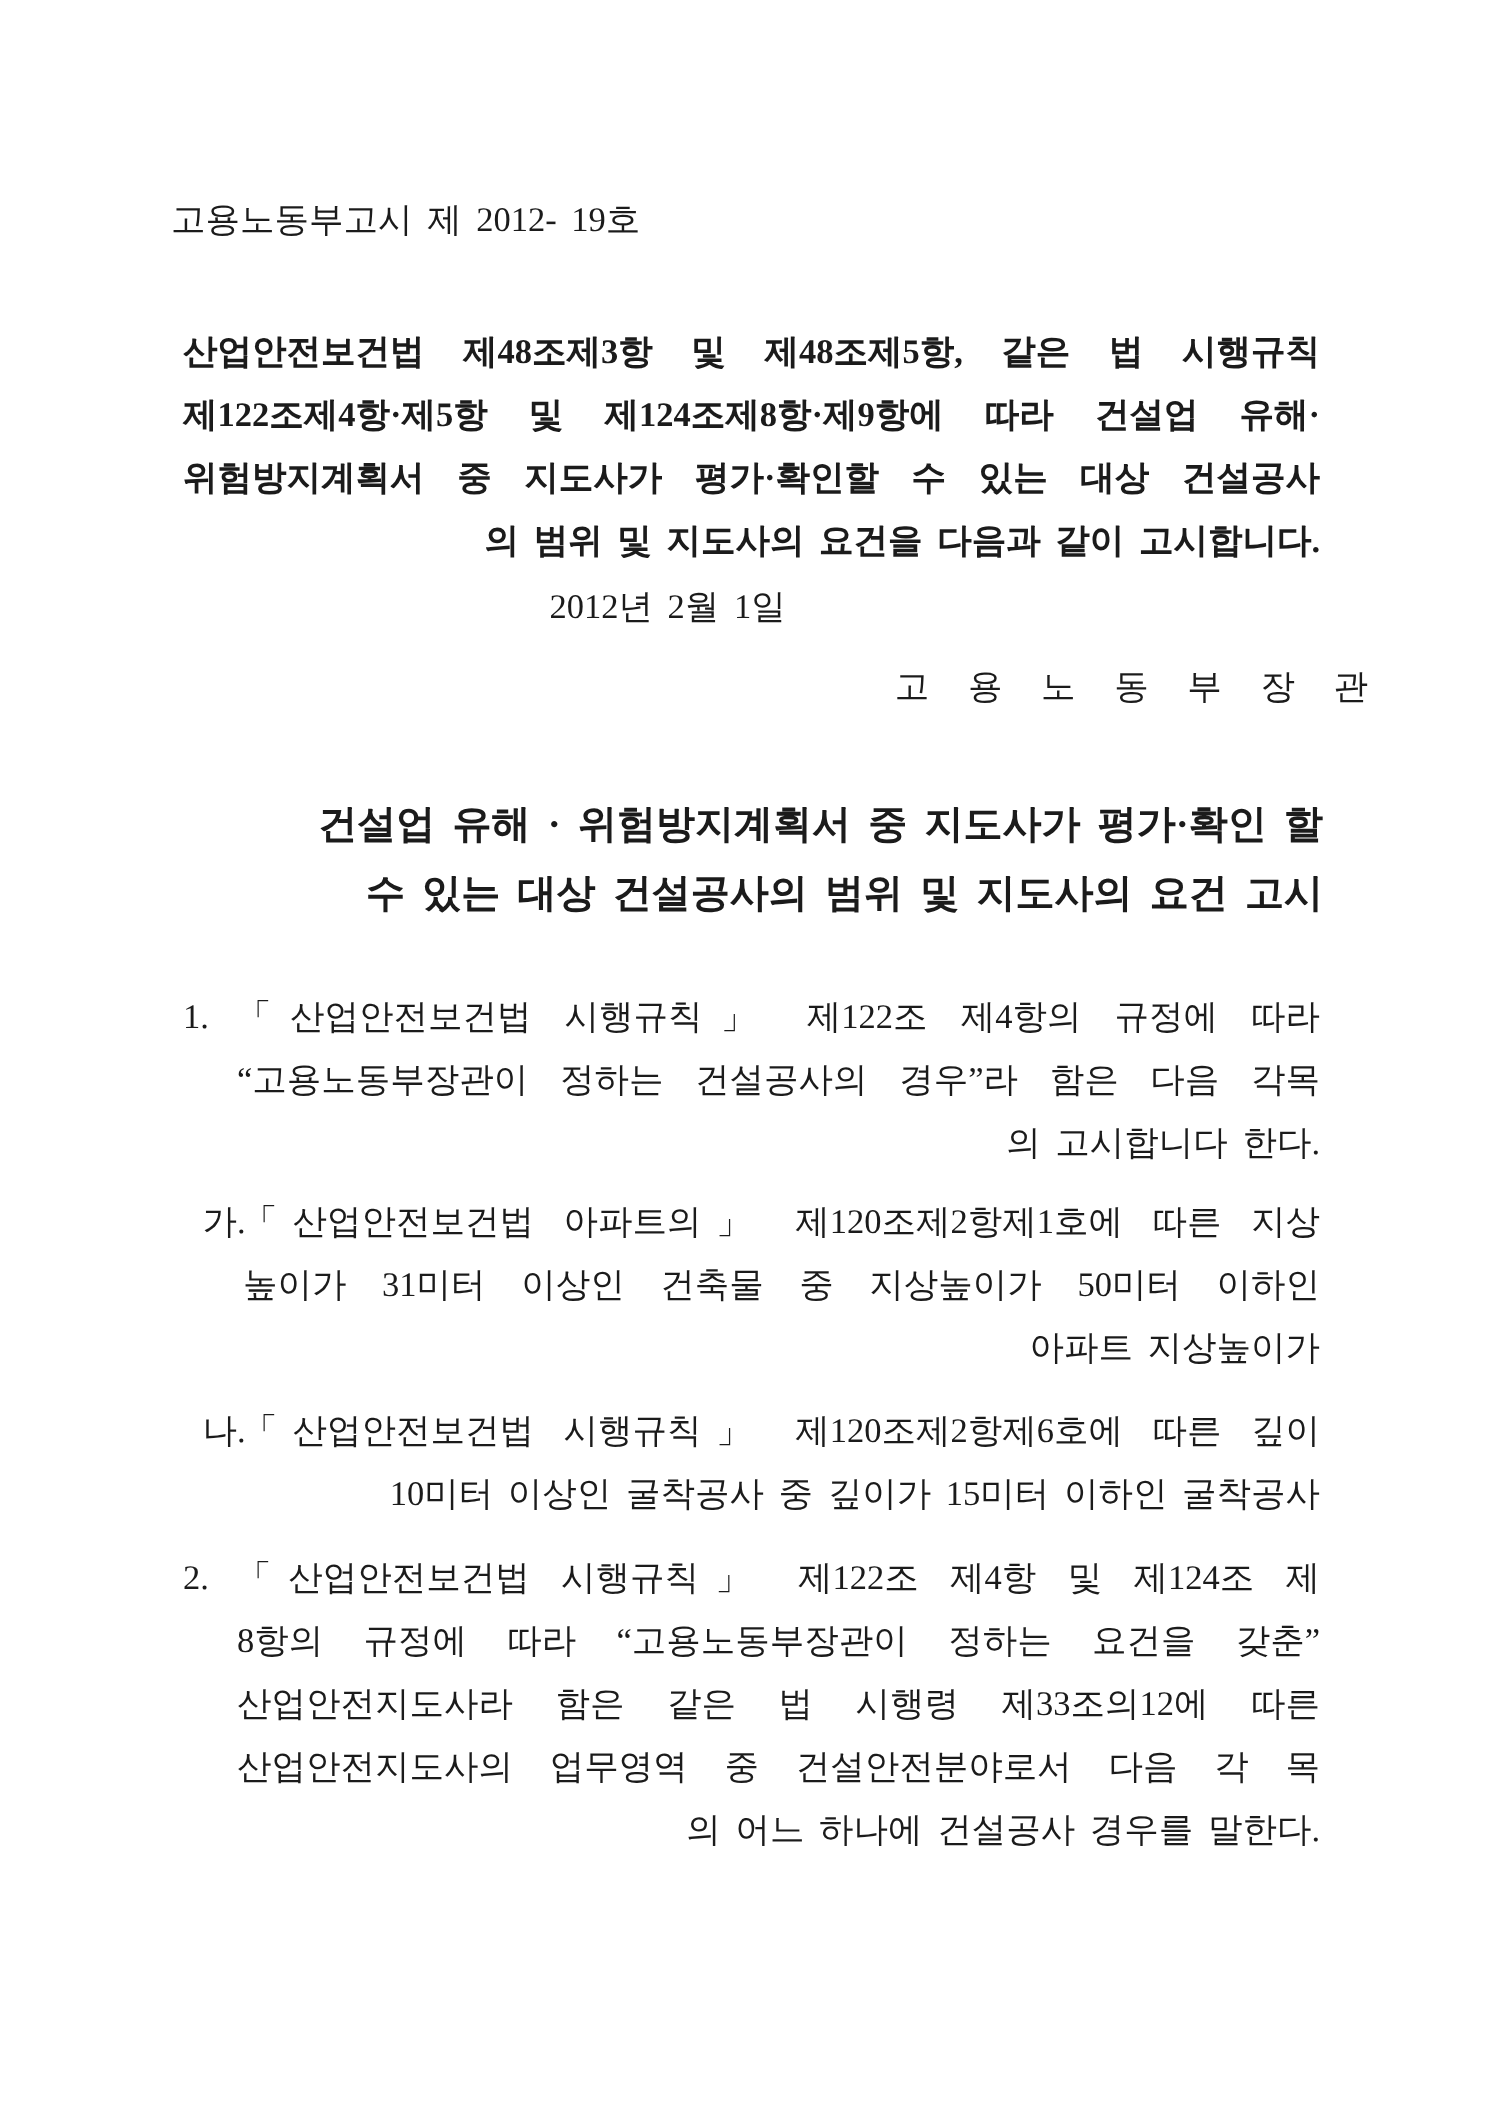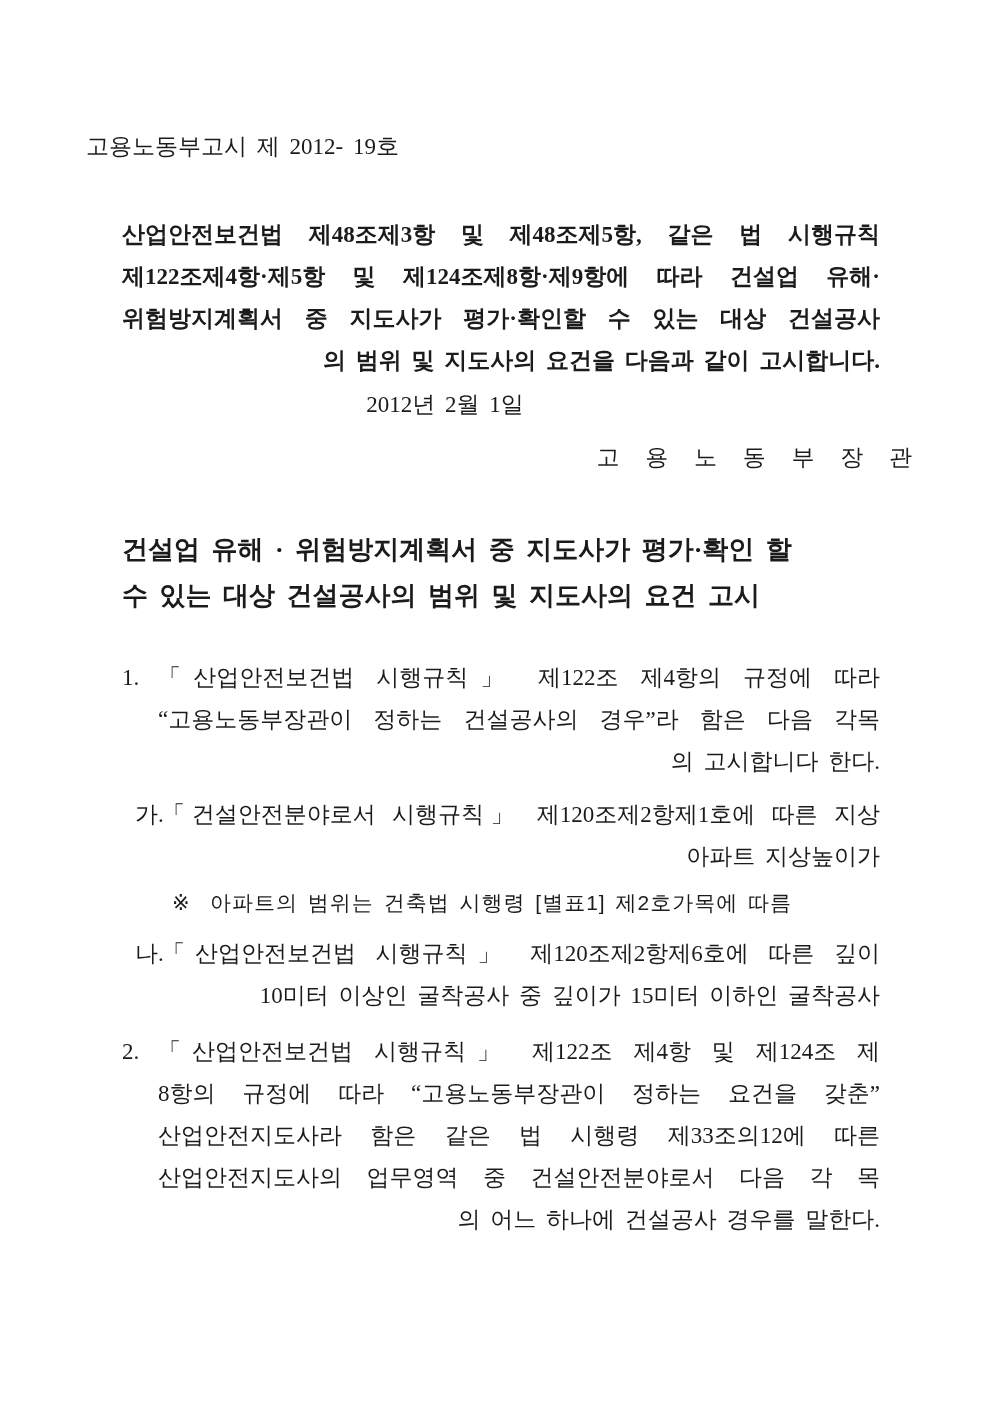--- a/index.html
+++ b/index.html
@@ -13,26 +13,26 @@
     font-family: "Liberation Serif", "DejaVu Serif", serif;
     font-size: 23px;
     line-height: 42px;
     word-spacing: 4px;
     padding-top: 126px;
     overflow: hidden;
   }
   .block { margin-left: 122px; margin-right: 112px; }
   .line { text-align: right; white-space: normal; }
   .line.fill { text-align: justify; text-align-last: justify; }
-  .doc-number { margin-left: 86px; }
+  .doc-number { margin-left: 114px; }
   .preamble { margin-top: 46px; font-weight: bold; }
   .date-line { text-align: center; margin-right: 102px; margin-top: 2px; }
   .issuer-line { text-align: right; margin-right: 75px; margin-top: 11px; }
   .issuer-line .issuer { letter-spacing: 5px; word-spacing: 10px; }
-  .title { margin: 48px 110px 0 122px; font-size: 26px; font-weight: 700; line-height: 46px; text-align: left; word-spacing: 5px; }
+  .title { margin: 48px 110px 0 122px; font-size: 26px; font-weight: 700; line-height: 46px; text-align: right; word-spacing: 5px; }
   .item { display: flex; margin-right: 112px; }
   .item .marker { flex: none; width: 36px; }
   .item .item-body { flex: 1; }
   .item-1 { margin-left: 122px; margin-top: 38px; }
   .item-2 { margin-left: 122px; margin-top: 14px; }
   .subitem { display: flex; margin-left: 135px; margin-right: 112px; }
   .subitem .marker { flex: none; width: 27px; }
   .subitem .item-body { flex: 1; }
   .subitem-ga { margin-top: 11px; }
   .subitem-na { margin-top: 13px; }
@@ -78,28 +78,26 @@
     <div class="item-body">
       <div class="line fill">「산업안전보건법 시행규칙」 제122조 제4항의 규정에 따라</div>
       <div class="line fill">“고용노동부장관이 정하는 건설공사의 경우”라 함은 다음 각목</div>
       <div class="line">의 고시합니다 한다.</div>
     </div>
   </div>
 
   <div class="subitem subitem-ga">
     <span class="marker">가.</span>
     <div class="item-body">
-      <div class="line fill">「건설안전분야로서 시행규칙」 제120조제2항제1호에 따른 지상</div>
+      <div class="line fill">「산업안전보건법 아파트의」 제120조제2항제1호에 따른 지상</div>
+      <div class="line fill">높이가 31미터 이상인 건축물 중 지상높이가 50미터 이하인</div>
       <div class="line">아파트 지상높이가</div>
     </div>
   </div>
 
-  <div class="note">
-    <span class="note-marker">※</span><span>아파트의 범위는 건축법 시행령 [별표1] 제2호가목에 따름</span>
-  </div>
 
   <div class="subitem subitem-na">
     <span class="marker">나.</span>
     <div class="item-body">
       <div class="line fill">「산업안전보건법 시행규칙」 제120조제2항제6호에 따른 깊이</div>
       <div class="line">10미터 이상인 굴착공사 중 깊이가 15미터 이하인 굴착공사</div>
     </div>
   </div>
 
   <div class="item item-2">

